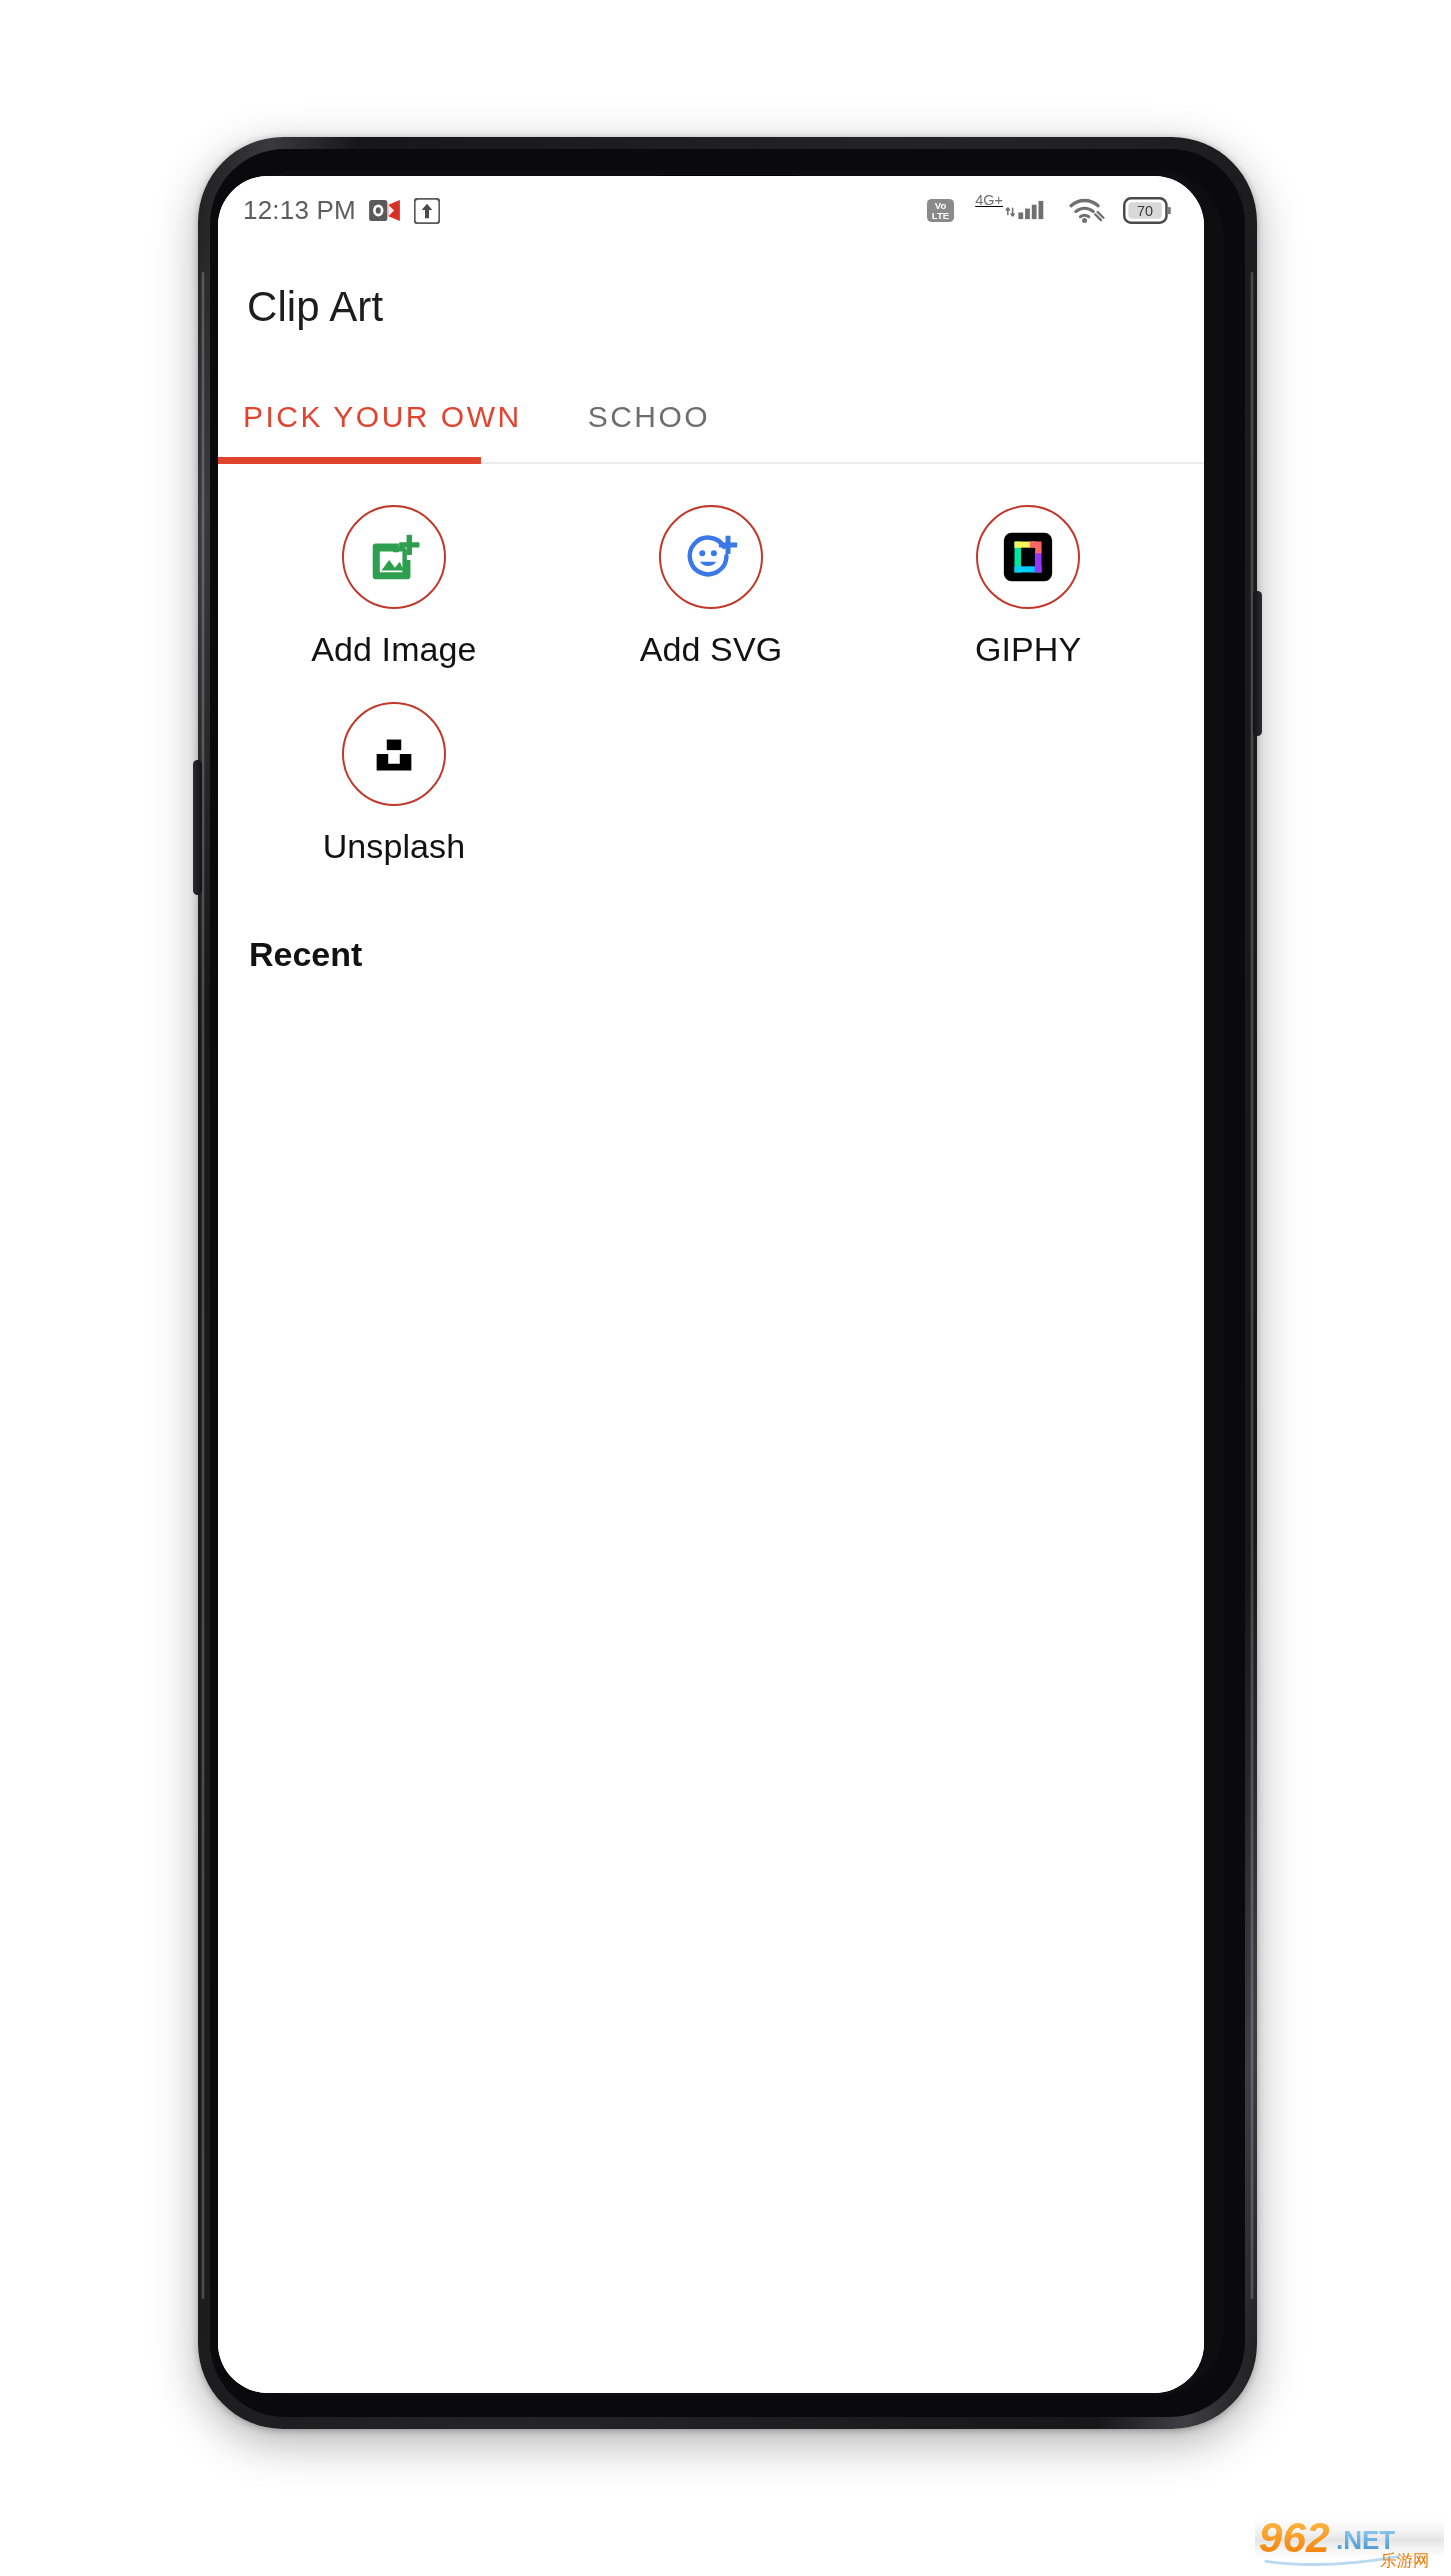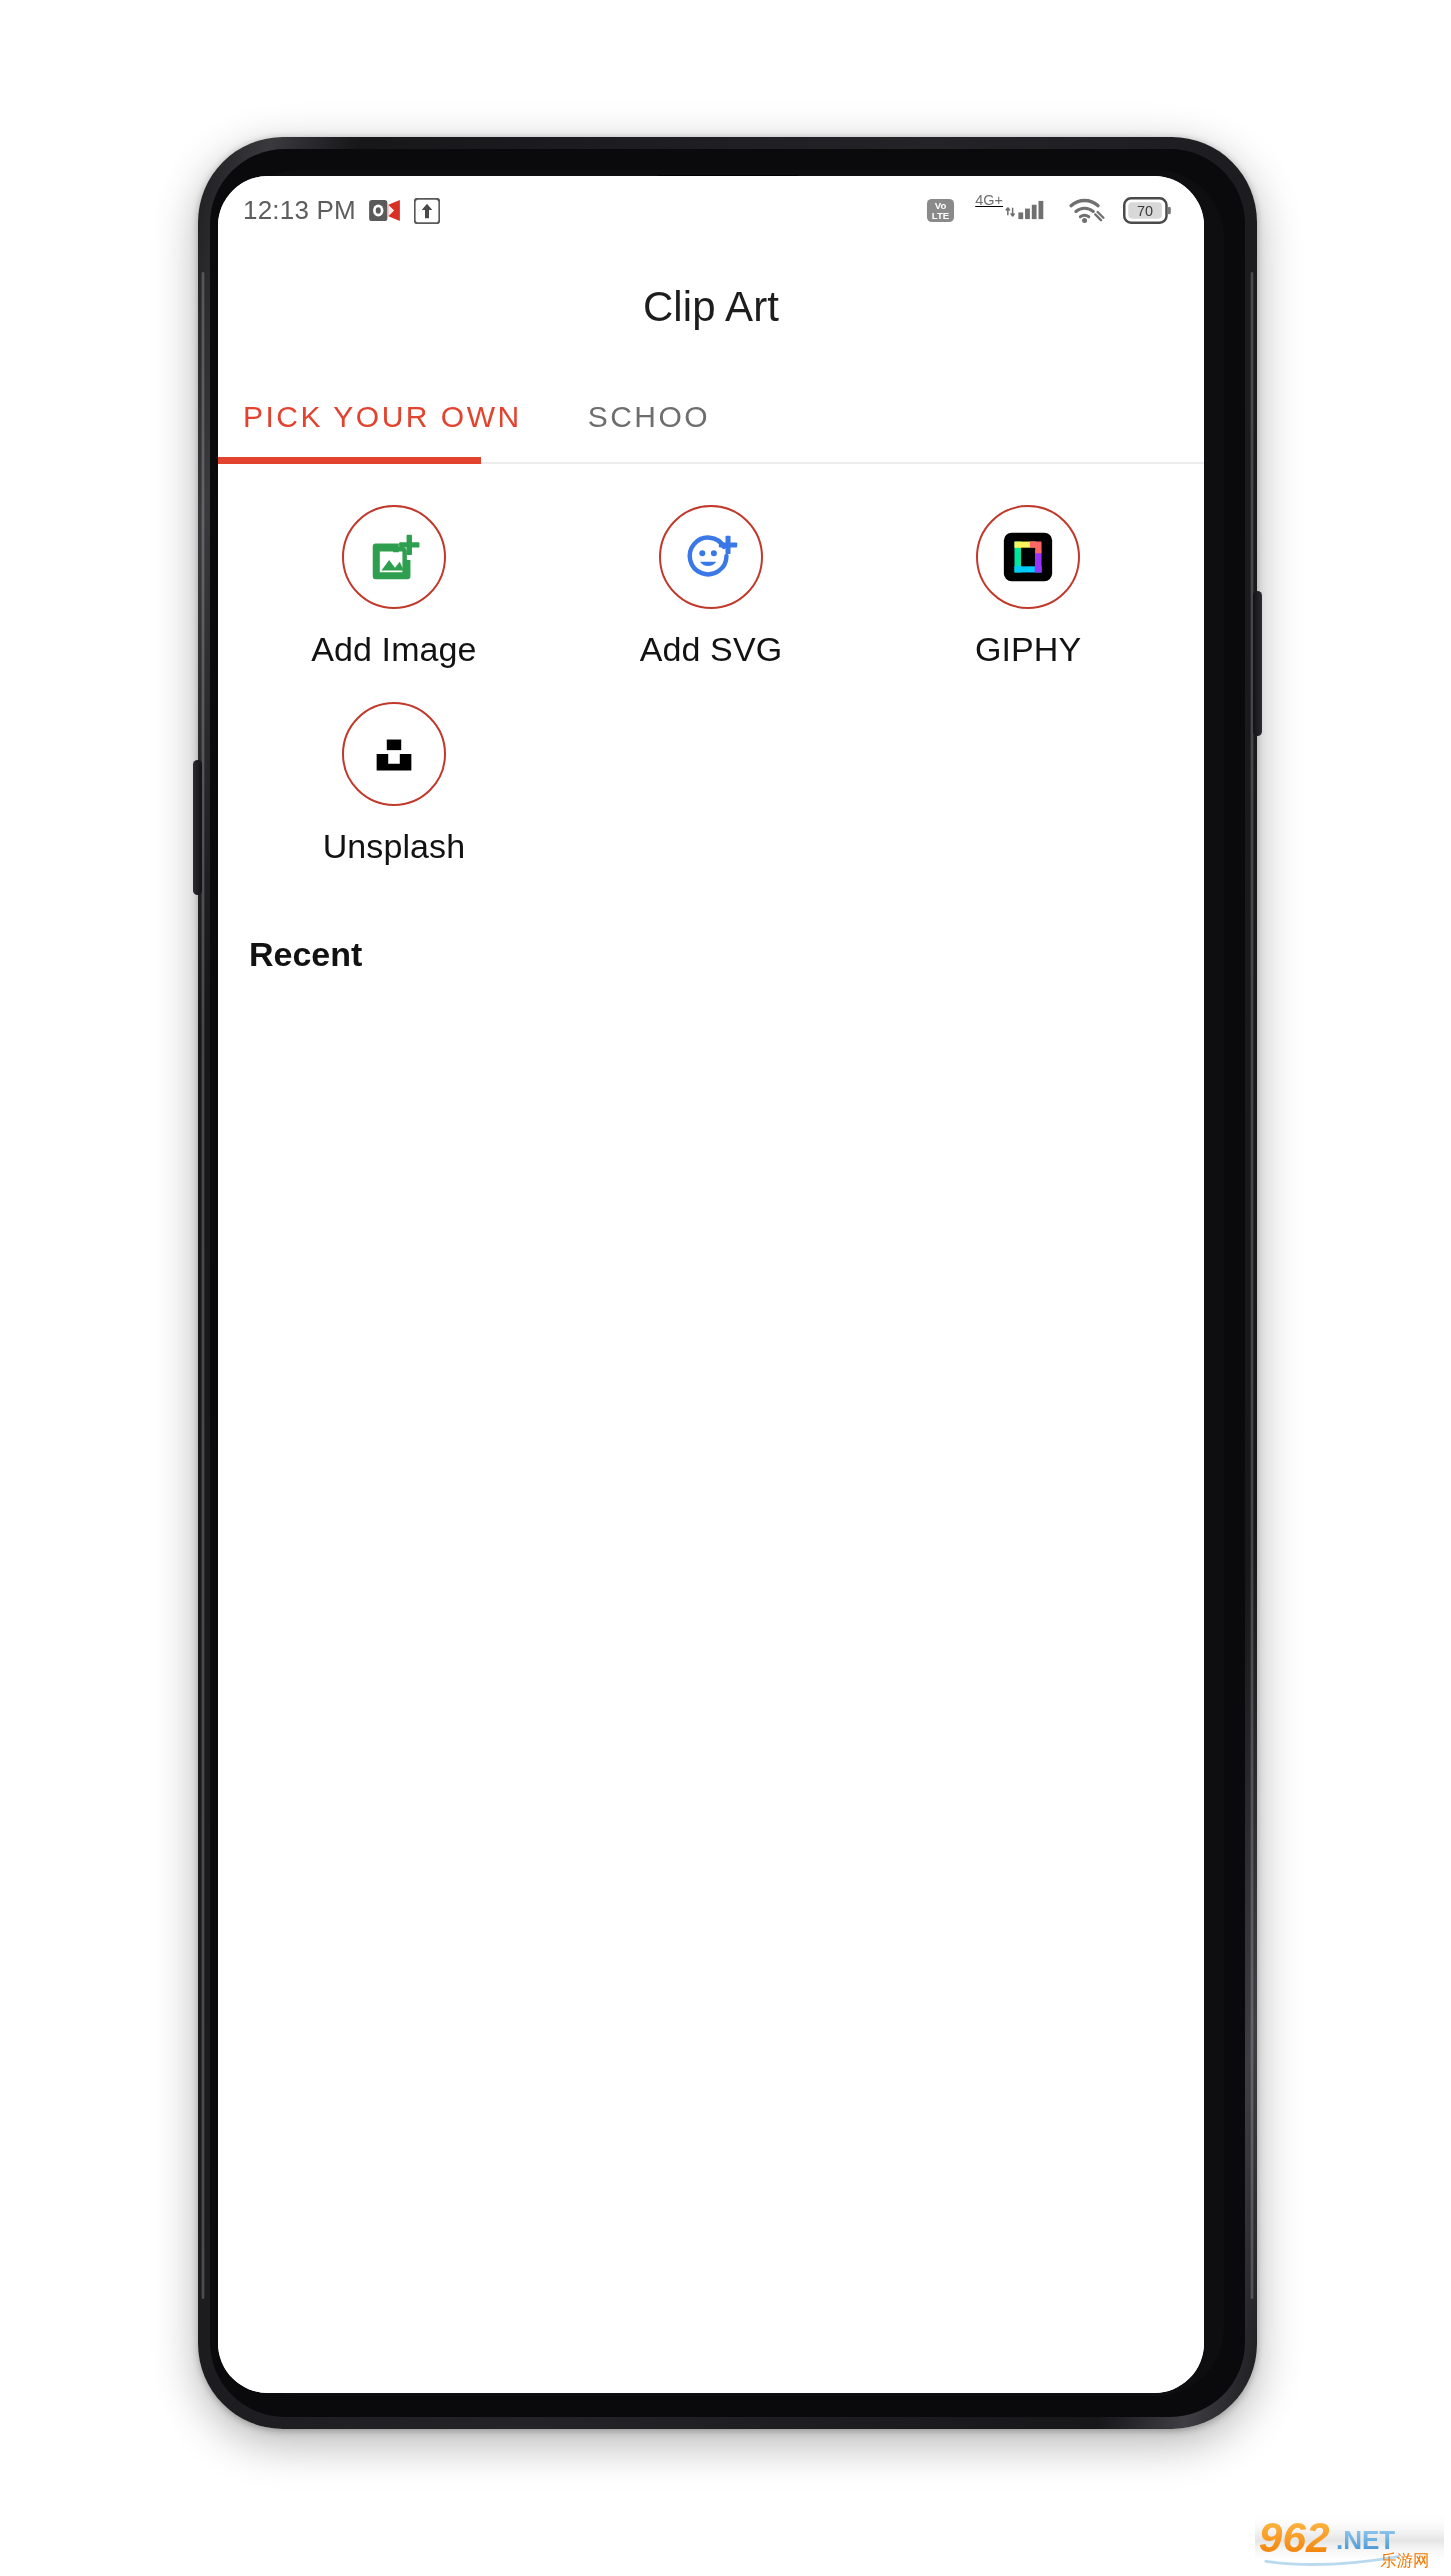--- a/index.html
+++ b/index.html
@@ -119,23 +119,22 @@
   .ic-net     { display:flex; align-items:flex-end; gap:2.9px;text-decoration:underline; }
   .net-label  { font-size: 14.5px; color:#707070; line-height:1; position:relative; top:-17.4px; left:1.9px; }
   .ic-wifi    { display:block; }
   .ic-batt    { display:block; }
 
   
   .appbar {
     height: 124px;
     display: flex;
     align-items: center;
-    padding: 0 40px;
-    background: #ffffff;
-    justify-content: center;
+    padding: 0 29px;
+    background: #ffffff;
   }
   .app-title {
     font-size: 42px;
     color: #1d1d1d;
     font-weight: 400;
     letter-spacing: 0.1px;
   }
 
   
   .tabbar {

